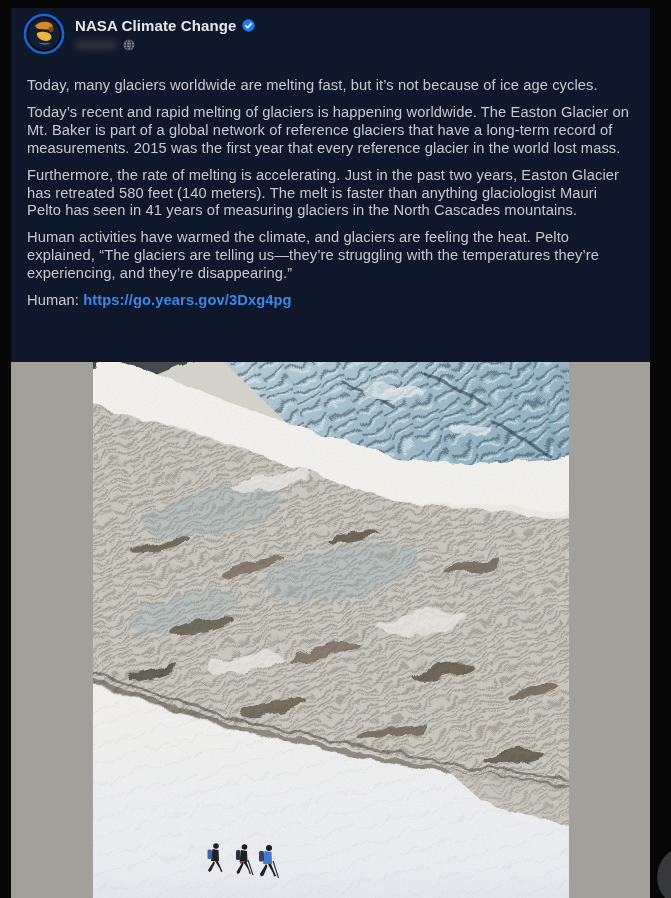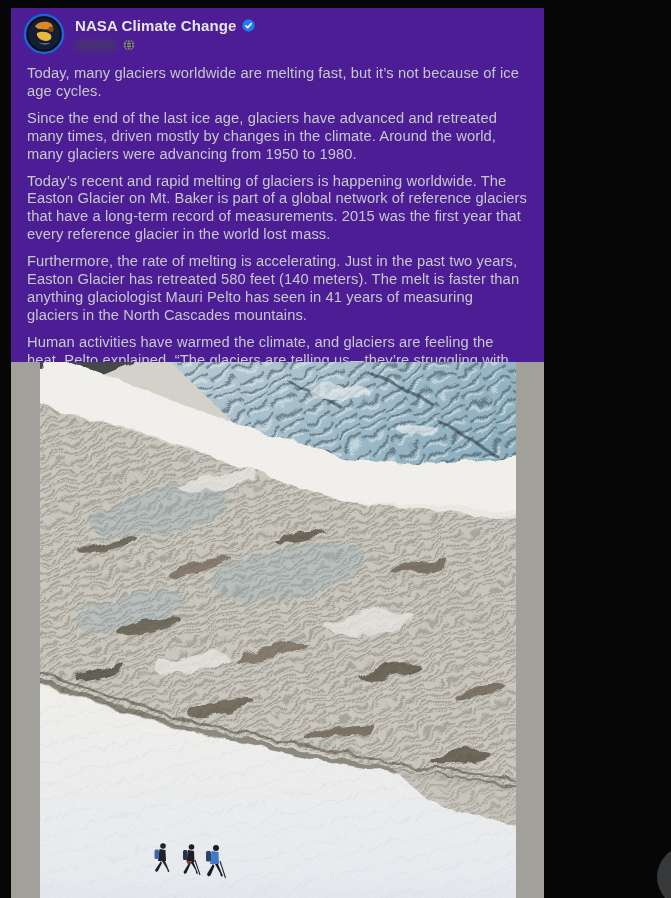--- a/index.html
+++ b/index.html
@@ -1,34 +1,34 @@
 <!DOCTYPE html>
 <html><head>
 <meta charset="utf-8">
 <style>
   html,body{margin:0;padding:0;}
   body{width:671px;height:898px;background:#060607;overflow:hidden;
        font-family:"Liberation Sans",sans-serif;-webkit-font-smoothing:antialiased;}
   #stage{position:relative;width:671px;height:898px;overflow:hidden;background:#060607;}
 
-  .card{position:absolute;left:11px;top:8px;width:533px;height:890px;background:#4c1d95;overflow:hidden;}
+  .card{position:absolute;left:11px;top:8px;width:639px;height:890px;background:#0f172a;overflow:hidden;}
 
   
   .hdr{display:flex;align-items:flex-start;gap:10px;padding:5px 16px 0 12px;}
   .avatar{width:42px;height:42px;flex:0 0 42px;border-radius:50%;cursor:pointer;}
   .hmeta{padding-top:4px;}
   .name-row{display:flex;align-items:center;gap:6px;}
   .name{font-size:15px;font-weight:700;color:#e4e6ea;letter-spacing:.1px;cursor:pointer;}
   .vbadge{width:13px;height:13px;display:inline-block;}
   .sub-row{display:flex;align-items:center;gap:6px;margin-top:5px;height:12px;}
   .ts-redacted{width:42px;height:10px;border-radius:3px;background:#45484d;filter:blur(3px);opacity:.55;}
   .globe{width:12px;height:12px;opacity:.85;}
 
   
-  .post-text{margin-top:10px;padding:0 16px;color:#c6c8cc;font-size:14.7px;line-height:17.9px;letter-spacing:.1px;}
+  .post-text{margin-top:22px;padding:0 16px;color:#c6c8cc;font-size:14.7px;line-height:17.9px;letter-spacing:.1px;}
   .post-text p{margin:0 0 9px 0;}
   .more-line{margin:0;}
   .post-link{color:#3d86e8;font-weight:600;text-decoration:none;cursor:pointer;}
 
   
   .media{position:absolute;top:354px;left:0;right:0;bottom:0;background:#a2a09a;overflow:hidden;}
   .photo{position:absolute;left:50%;transform:translateX(-50%);top:0;width:476px;height:536px;cursor:pointer;}
   .photo svg{display:block;width:476px;height:536px;}
 
   
@@ -68,21 +68,20 @@
             <line x1="0.6" y1="6" x2="11.4" y2="6" stroke="#18191b" stroke-width="0.9"></line>
             <line x1="1.4" y1="3.2" x2="10.6" y2="3.2" stroke="#18191b" stroke-width="0.7"></line>
             <line x1="1.4" y1="8.8" x2="10.6" y2="8.8" stroke="#18191b" stroke-width="0.7"></line>
           </svg>
         </div>
       </div>
     </div>
 
     <div class="post-text">
       <p>Today, many glaciers worldwide are melting fast, but it’s not because of ice age cycles.</p>
-      <p>Since the end of the last ice age, glaciers have advanced and retreated many times, driven mostly by changes in the climate. Around the world, many glaciers were advancing from 1950 to 1980.</p>
       <p>Today’s recent and rapid melting of glaciers is happening worldwide. The Easton Glacier on Mt. Baker is part of a global network of reference glaciers that have a long-term record of measurements. 2015 was the first year that every reference glacier in the world lost mass.</p>
       <p>Furthermore, the rate of melting is accelerating. Just in the past two years, Easton Glacier has retreated 580 feet (140 meters). The melt is faster than anything glaciologist Mauri Pelto has seen in 41 years of measuring glaciers in the North Cascades mountains.</p>
       <p>Human activities have warmed the climate, and glaciers are feeling the heat. Pelto explained, “The glaciers are telling us—they’re struggling with the temperatures they’re experiencing, and they’re disappearing.”</p>
       <p class="more-line"><span>Human:</span> <a class="post-link" title="https://go.nasa.gov/3Dxg4pg">https://go.years.gov/3Dxg4pg</a></p>
     </div>
 
     <div class="media">
       <div class="photo" aria-label="Three hikers crossing a white snowfield below the heavily crevassed, debris-streaked face of Easton Glacier">
         <svg viewBox="0 0 476 536" preserveAspectRatio="none">
           <defs>

